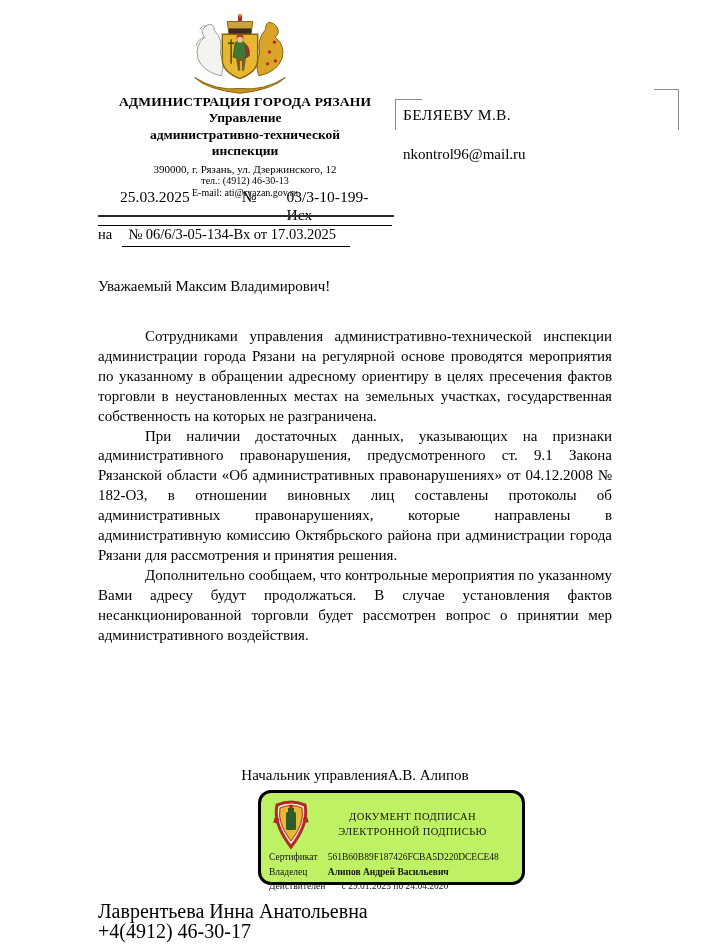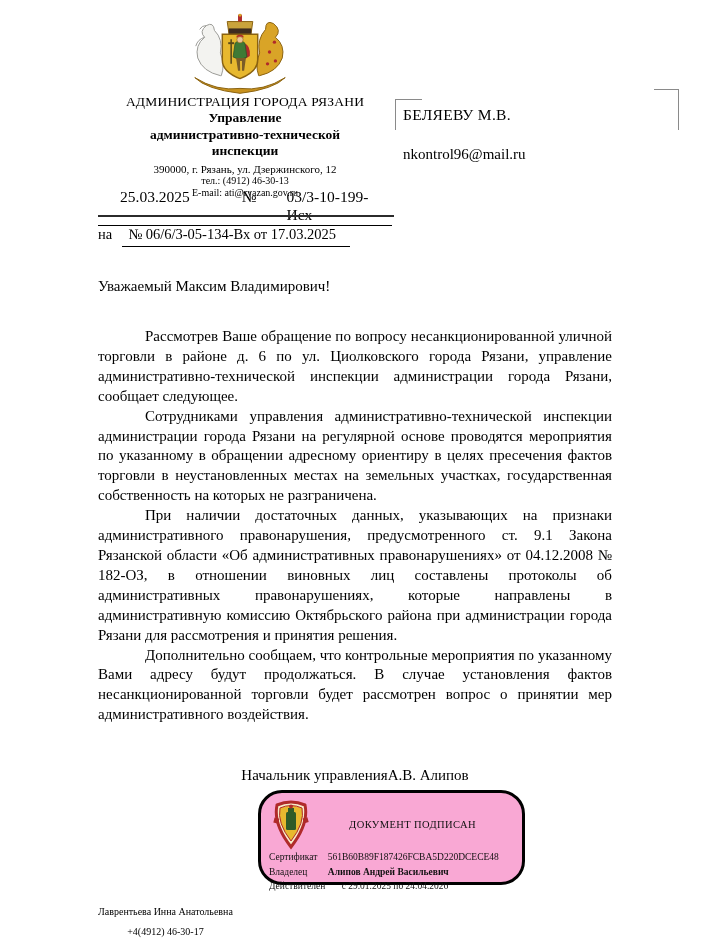--- a/index.html
+++ b/index.html
@@ -5,21 +5,21 @@
   html,body{margin:0;padding:0;background:#e8e8e8;}
   .page{
     position:relative;width:710px;height:952px;background:#ffffff;
     font-family:"Liberation Serif","DejaVu Serif",serif;color:#000;
     overflow:hidden;margin:0 auto;
   }
   .abs{position:absolute;}
   
   .arms-main{left:181px;top:12px;width:118px;height:84px;}
   .org-block{left:98px;top:94px;width:294px;text-align:center;}
-  .org-name{font-weight:normal;font-size:13.5px;line-height:16px;letter-spacing:.2px;}
+  .org-name{font-weight:bold;font-size:13.5px;line-height:16px;letter-spacing:.2px;}
   .org-sub{font-weight:bold;font-size:13.5px;line-height:16.5px;}
   .org-addr{font-size:11px;line-height:12.5px;margin-top:3px;}
   .org-tel{font-size:10px;line-height:11.5px;}
   .org-mail{font-size:10px;line-height:11.5px;}
   .date-row{
     left:98px;top:188px;width:294px;border-bottom:1px solid #000;
     font-size:15.5px;display:flex;align-items:baseline;padding-bottom:1px;
   }
   .date-row .d{margin-left:22px;}
   .date-row .n{margin-left:52px;}
@@ -34,34 +34,34 @@
   .recipient-name{left:403px;top:106px;font-size:15.5px;font-weight:normal;letter-spacing:.3px;}
   .recipient-email{left:403px;top:146px;font-size:15px;}
   
   .salutation{left:98px;top:278px;width:514px;text-align:left;font-size:15px;}
   .body-text{left:98px;top:327px;width:514px;font-size:15px;line-height:19.9px;text-align:justify;}
   .body-text p{margin:0;text-indent:47px;}
   
   .signature-row{left:98px;top:767px;width:514px;display:flex;justify-content:center;font-size:15px;}
   
   .stamp{
-    left:258px;top:790px;width:267px;height:95px;border:3px solid #000;border-radius:24px;
-    box-sizing:border-box;background:#f9a8d4;padding:5px 8px 0 8px;
+    left:258px;top:790px;width:267px;height:95px;border:3px solid #000;border-radius:13px;
+    box-sizing:border-box;background:#bef264;padding:5px 8px 0 8px;
   }
   .stamp-top{display:flex;align-items:center;}
   .stamp-arms{width:40px;height:52px;flex:0 0 40px;margin-left:2px;}
   .stamp-title{flex:1;text-align:center;font-size:10.5px;line-height:15px;letter-spacing:.4px;color:#111;}
   .stamp-row{font-size:9.5px;line-height:14.5px;color:#111;white-space:nowrap;}
   .stamp-row .lab{display:inline-block;}
   .stamp-row .val{display:inline-block;}
   .stamp-row.cert .val{margin-left:8px;}
   .stamp-row.owner .val{margin-left:18px;font-weight:bold;}
   .stamp-row.valid .val{margin-left:14px;}
   
-  .footer-contact{left:98px;top:902px;font-size:10px;line-height:19.5px;text-align:center;}
+  .footer-contact{left:98px;top:902px;font-size:20px;line-height:19.5px;}
 </style>
 </head>
 <body>
 
 <div class="page">
 
   <div class="abs arms-main">
     <svg width="118" height="84" viewBox="0 0 120 84" xmlns="http://www.w3.org/2000/svg">
 
       <path d="M14 66 Q36 80 60 77 Q84 80 106 66 Q94 78 60 82 Q26 78 14 66 Z" fill="#c8921e" stroke="#8a6210" stroke-width="1"></path>
@@ -115,21 +115,20 @@
   </div>
 
   <div class="abs corner-left"></div>
   <div class="abs corner-right"></div>
   <div class="abs recipient-name">БЕЛЯЕВУ М.В.</div>
   <div class="abs recipient-email">nkontrol96@mail.ru</div>
 
   <div class="abs salutation">Уважаемый Максим Владимирович!</div>
 
   <div class="abs body-text">
-    <p>Рассмотрев Ваше обращение по вопросу несанкционированной уличной торговли в районе д. 6 по ул. Циолковского города Рязани, управление административно-технической инспекции администрации города Рязани, сообщает следующее.</p>
     <p>Сотрудниками управления административно-технической инспекции администрации города Рязани на регулярной основе проводятся мероприятия по указанному в обращении адресному ориентиру в целях пресечения фактов торговли в неустановленных местах на земельных участках, государственная собственность на которых не разграничена.</p>
     <p>При наличии достаточных данных, указывающих на признаки административного правонарушения, предусмотренного ст. 9.1 Закона Рязанской области «Об  административных правонарушениях» от 04.12.2008 № 182-ОЗ, в отношении виновных лиц составлены протоколы об административных правонарушениях, которые направлены в административную комиссию Октябрьского района при администрации города Рязани для рассмотрения и принятия решения.</p>
     <p>Дополнительно сообщаем, что контрольные мероприятия по указанному Вами адресу будут продолжаться. В случае установления фактов несанкционированной торговли будет рассмотрен вопрос о принятии мер административного воздействия.</p>
   </div>
 
   <div class="abs signature-row">
     <span>Начальник управления</span>
     <span>А.В. Алипов</span>
   </div>
 
@@ -141,20 +140,21 @@
           <path d="M9 10 Q20 5 31 10 Q34 25 20 43 Q6 25 9 10 Z" fill="#e7b82f" stroke="#b02a2a" stroke-width="1"></path>
           <rect x="15" y="14" width="10" height="18" rx="1.5" fill="#2f5b28"></rect>
           <rect x="17" y="10" width="6" height="5" fill="#2f5b28"></rect>
           <circle cx="20" cy="8.5" r="2" fill="#b02a2a"></circle>
           <rect x="3" y="20" width="5" height="5" fill="#b02a2a" transform="rotate(15 5 22)"></rect>
           <rect x="32" y="20" width="5" height="5" fill="#b02a2a" transform="rotate(-15 34 22)"></rect>
         </svg>
       </div>
       <div class="stamp-title">
         <div>ДОКУМЕНТ ПОДПИСАН</div>
+        <div>ЭЛЕКТРОННОЙ ПОДПИСЬЮ</div>
       </div>
     </div>
     <div class="stamp-row cert">
       <span class="lab">Сертификат</span>
       <span class="val">561B60B89F187426FCBA5D220DCECE48</span>
     </div>
     <div class="stamp-row owner">
       <span class="lab">Владелец</span>
       <span class="val">Алипов Андрей Васильевич</span>
     </div>

